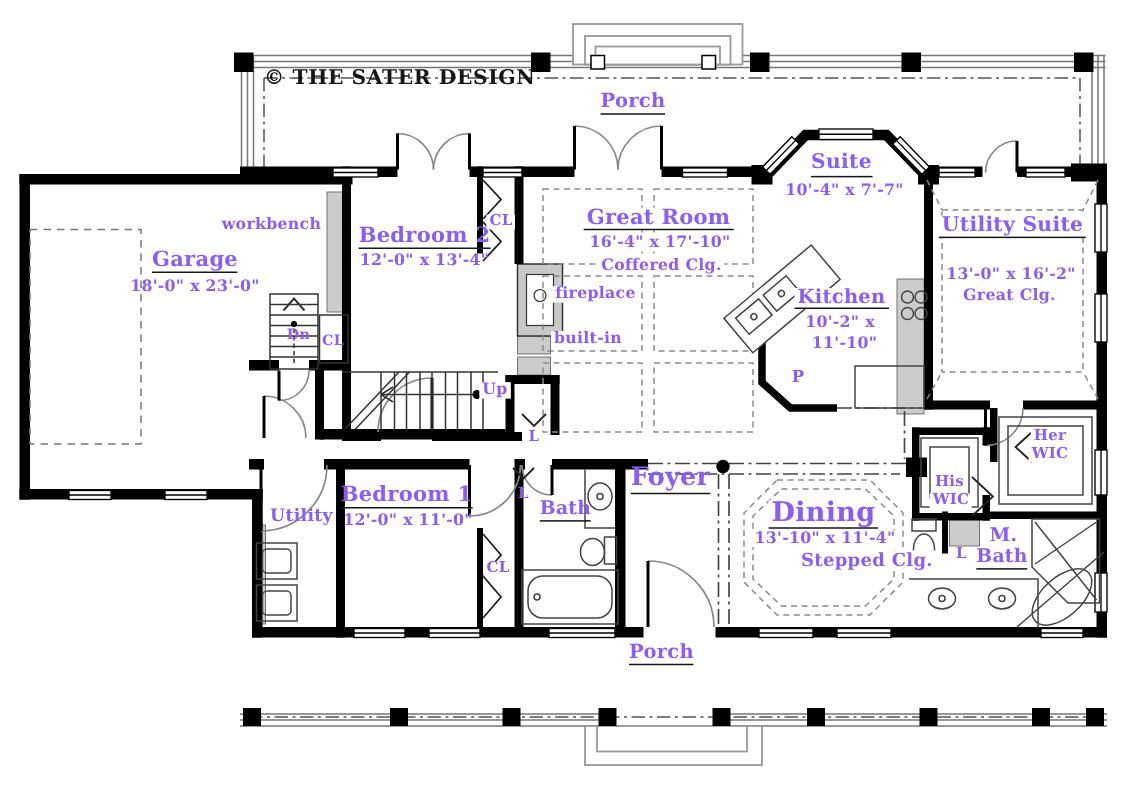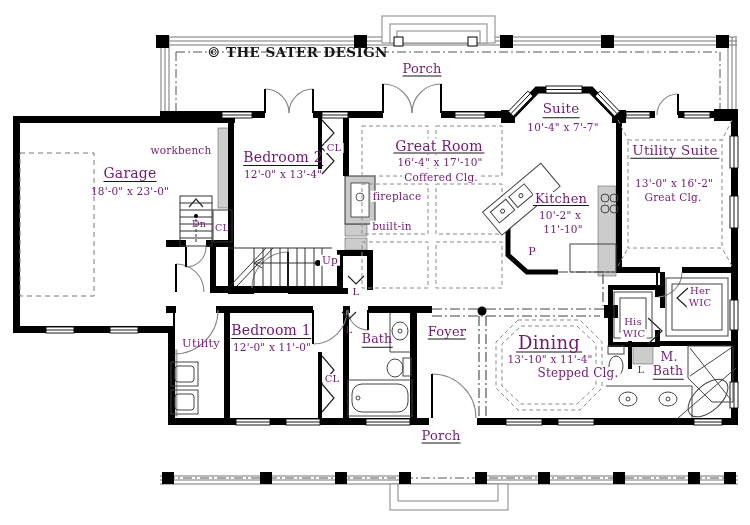--- a/index.html
+++ b/index.html
@@ -1,24 +1,24 @@
 <!DOCTYPE html>
 <html><head>
 <meta charset="utf-8">
 <style>
   html,body{margin:0;padding:0;background:#fff;}
   .stage{position:relative;width:750px;height:525px;background:#fff;overflow:hidden;
          font-family:"DejaVu Serif","Liberation Serif",serif;}
   .stage svg{position:absolute;left:0;top:0;}
-  .lbl{position:absolute;transform:translate(-50%,-50%);font-weight:400;color:#701a75;
+  .lbl{position:absolute;transform:translate(-50%,-50%);font-weight:700;color:#8b5cf6;
        white-space:nowrap;line-height:1;letter-spacing:.2px;text-align:right;}
   .u{border-bottom:1.6px solid #161616;padding-bottom:1px;}
   .bg{background:#fff;padding:0 2px;}
   .copyright{position:absolute;left:176px;top:44px;font-size:13.5px;font-weight:700;
-             line-height:1.2;letter-spacing:.4px;color:#161616;margin-left:31px;}
+             line-height:1.2;letter-spacing:.4px;color:#161616;}
 </style>
 </head>
 <body>
 
 <div class="stage">
 
 <svg width="750" height="525" viewBox="0 0 750 525">
 
   <g stroke="#777" stroke-width="1" fill="none">
     <path d="M160,37H737 M160,41H737 M160,45H737"></path>
@@ -331,21 +331,21 @@
 <div class="lbl bg" style="left:330px;top:260px;font-size:10.5px">Up</div>
 <div class="lbl" style="left:356px;top:292px;font-size:10px">L</div>
 
 <div class="lbl u" style="left:271px;top:331px;font-size:14px">Bedroom 1</div>
 <div class="lbl" style="left:272px;top:347px;font-size:10.5px">12'-0" x 11'-0"</div>
 <div class="lbl bg" style="left:332px;top:379px;font-size:10px">CL</div>
 
 <div class="lbl" style="left:201px;top:344px;font-size:11.5px">Utility</div>
 <div class="lbl" style="left:349px;top:330px;font-size:10px">L</div>
 <div class="lbl u" style="left:377px;top:340px;font-size:12.5px">Bath</div>
-<div class="lbl u" style="left:447px;top:332px;font-size:13px">Foyer</div>
+<div class="lbl u" style="left:447px;top:320px;font-size:17px">Foyer</div>
 
 <div class="lbl u bg" style="left:549px;top:343px;font-size:18px">Dining</div>
 <div class="lbl bg" style="left:550px;top:359px;font-size:10.5px">13'-10" x 11'-4"</div>
 <div class="lbl bg" style="left:578px;top:373px;font-size:12px">Stepped Clg.</div>
 
 <div class="lbl bg" style="left:633px;top:322px;font-size:10px">His</div>
 <div class="lbl bg" style="left:634px;top:334px;font-size:10px">WIC</div>
 <div class="lbl bg" style="left:700px;top:291px;font-size:10px">Her</div>
 <div class="lbl bg" style="left:700px;top:303px;font-size:10px">WIC</div>
 

